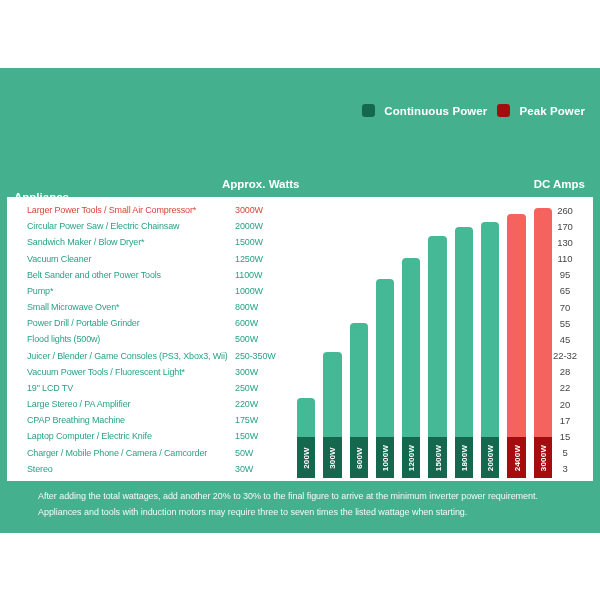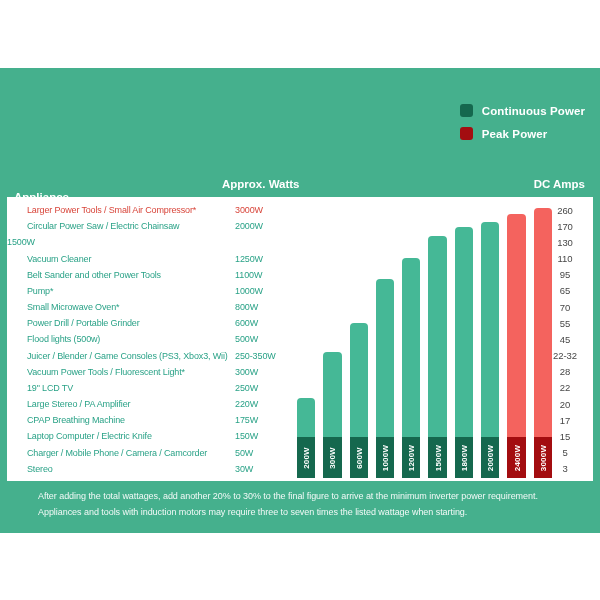--- a/index.html
+++ b/index.html
@@ -3,21 +3,21 @@
 <meta charset="utf-8">
 <style>
   html,body{margin:0;padding:0;}
   body{
     width:600px;height:600px;position:relative;background:#ffffff;
     font-family:"Liberation Sans",sans-serif;overflow:hidden;
   }
   .card{position:absolute;left:0;top:68px;width:600px;height:465px;background:#45b08d;}
 
   
-  .legend{position:absolute;top:36px;right:15px;display:flex;flex-direction:column;gap:10px;}
+  .legend{position:absolute;top:36px;right:15px;display:flex;flex-direction:row;gap:10px;}
   .legend-item{display:flex;align-items:center;gap:9px;}
   .swatch{width:13px;height:13px;border-radius:3px;flex:0 0 auto;}
   .legend-label{color:#ffffff;font-size:11.5px;font-weight:bold;letter-spacing:0.1px;}
 
   
   .col-headers{position:absolute;top:110px;left:0;width:100%;height:16px;color:#ffffff;font-size:11.5px;font-weight:bold;}
   .h-appliance{position:absolute;left:14px;margin-top:13px;}
   .h-watts{position:absolute;left:222px;}
   .h-amps{position:absolute;right:15px;}
 
@@ -83,20 +83,21 @@
   </div>
 
   <div class="row">
     <span class="cell-name">Circular Power Saw / Electric Chainsaw</span>
     <span class="cell-watts">2000W</span>
     <span class="cell-spacer"></span>
     <span class="cell-amps">170</span>
   </div>
 
   <div class="row">
+    <span class="cell-name">Sandwich Maker / Blow Dryer*</span>
     <span class="cell-watts">1500W</span>
     <span class="cell-spacer"></span>
     <span class="cell-amps">130</span>
   </div>
 
   <div class="row">
     <span class="cell-name">Vacuum Cleaner</span>
     <span class="cell-watts">1250W</span>
     <span class="cell-spacer"></span>
     <span class="cell-amps">110</span>

